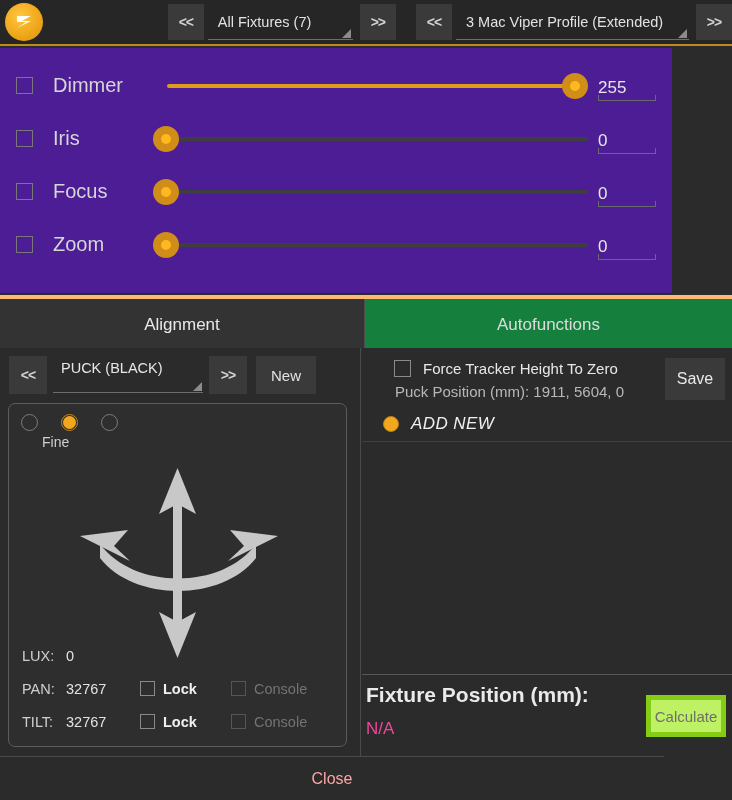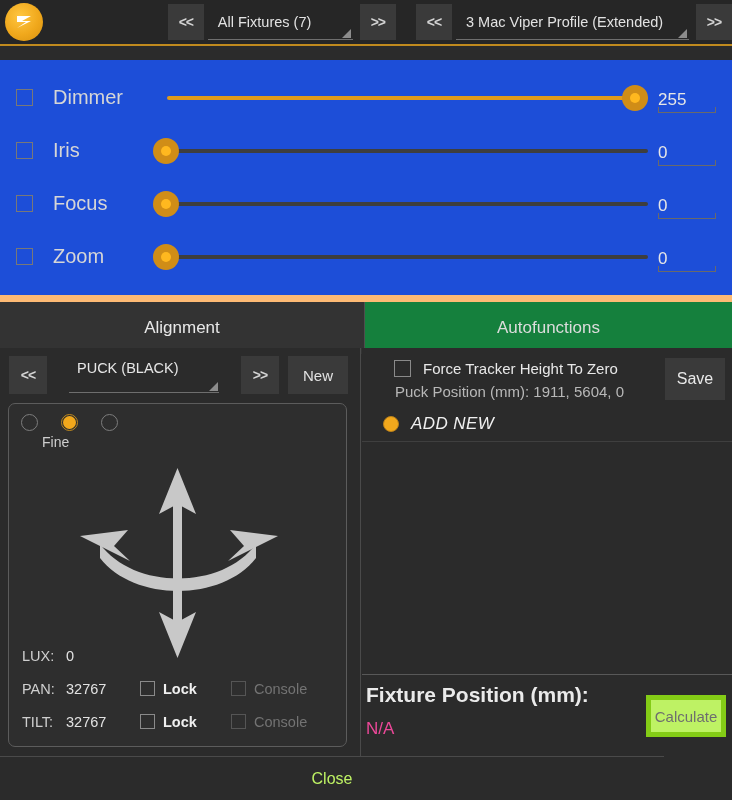--- a/index.html
+++ b/index.html
@@ -50,22 +50,22 @@
   }
   .dd-fixtures { width: 145px; margin-left: 4px; }
   .dd-profile  { width: 233px; margin-left: 4px; }
   .gap-a { width: 7px; }
   .gap-b { width: 22px; }
   .gap-c { width: 7px; }
   .spacer-left { width: 136px; }
 
   
   .sliders {
-    position: absolute; top: 60px; left: 0; width: 732px; height: 245px;
-    background: #1d4ed8;
+    position: absolute; top: 48px; left: 0; width: 672px; height: 245px;
+    background: #4c1d95;
   }
   .srow { position: relative; height: 47px; display: flex; align-items: center; }
   .srow.r0 { top: 14px; }
   .srow.r1 { top: 20px; }
   .srow.r2 { top: 26px; }
   .srow.r3 { top: 32px; }
 
   .chk {
     width: 17px; height: 17px; margin-left: 16px;
     border: 1px solid #787878; background: transparent;
@@ -127,21 +127,21 @@
   .hl-label { font-size: 15px; color: #e3e3e3; margin-left: 9px; margin-right: 16px; }
   .abcd {
     width: 38px; height: 38px; background: #3a3a3a;
     display: flex; align-items: center; justify-content: center;
     font-size: 15px; color: #e0e0e0; margin-left: 9px; flex: none;
   }
 
   
   .tabs {
     position: absolute; top: 295px; left: 0; width: 732px; height: 53px;
-    border-top: 7px solid #fdba74;
+    border-top: 4px solid #fdba74;
     display: flex;
   }
   .tab {
     height: 52px; display: flex; align-items: center; justify-content: center;
     font-size: 17px;
   }
   .tab-active { width: 364px; background: #333333; color: #e8e8e8; }
   .tab-inactive {
     width: 368px; background: #15803d; color: #dcdcdc;
     border-left: 1px solid #4e4e4e; border-bottom: 1px solid #4e4e4e;
@@ -153,21 +153,21 @@
     background: #2b2b2b;
     border-right: 1px solid #4a4a4a;
   }
   .align-bar { display: flex; align-items: center; height: 46px; padding: 8px 0 0 9px; }
   .sq-btn {
     width: 38px; height: 38px; background: #3a3a3a; color: #d5d5d5;
     display: flex; align-items: center; justify-content: center;
     font-size: 14px; font-weight: bold; letter-spacing: -1px; flex: none;
   }
   .puck-dd {
-    position: relative; width: 150px; height: 36px; margin: 0 22px;
+    position: relative; width: 150px; height: 36px; margin: 0 6px;
     border-bottom: 1px solid #6e6e6e;
     display: flex; align-items: center; padding: 0 14px 13px 8px;
     font-size: 14.5px; color: #e6e6e6;
   }
   .puck-dd::after {
     content: ""; position: absolute; right: 1px; bottom: 1px;
     border-style: solid; border-width: 0 0 9px 9px;
     border-color: transparent transparent #8c8c8c transparent;
   }
   .new-btn {
@@ -258,21 +258,21 @@
     border: 5px solid #84cc16; background: #bef264;
     color: #6e6e6e; font-size: 15px;
     display: flex; align-items: center; justify-content: center;
   }
 
   
   .footer {
     position: absolute; bottom: 0; left: 0; width: 664px; height: 44px;
     background: #2b2b2b; border-top: 1px solid #4a4a4a;
     display: flex; align-items: center; justify-content: center;
-    font-size: 16px; color: #bef264;
+    font-size: 16px; color: #fca5a5;
   }
 </style>
 </head>
 <body>
 
 <div class="app">
 
   <div class="header">
     <div class="logo">
       <svg width="22" height="22" viewBox="0 0 22 22">

